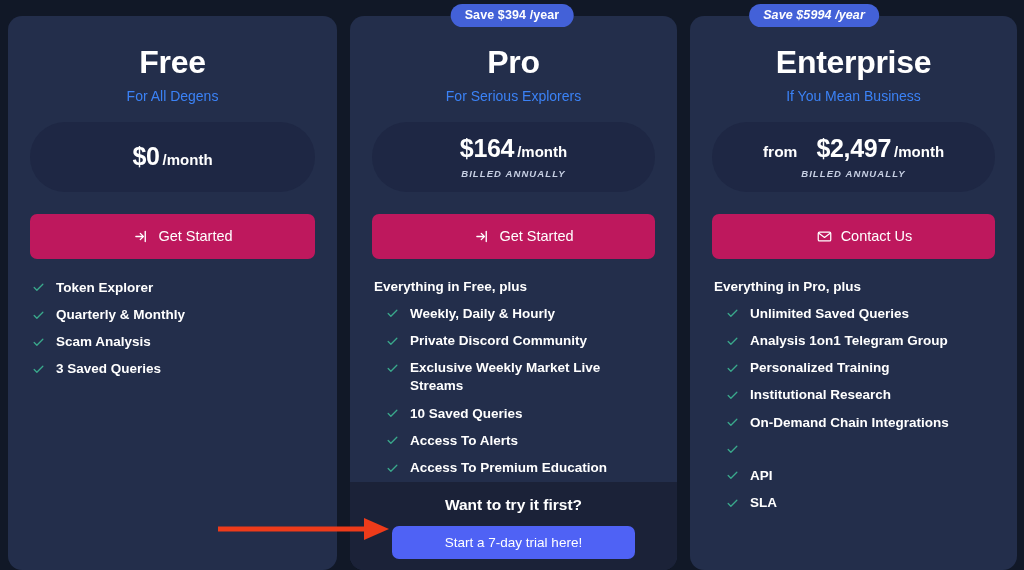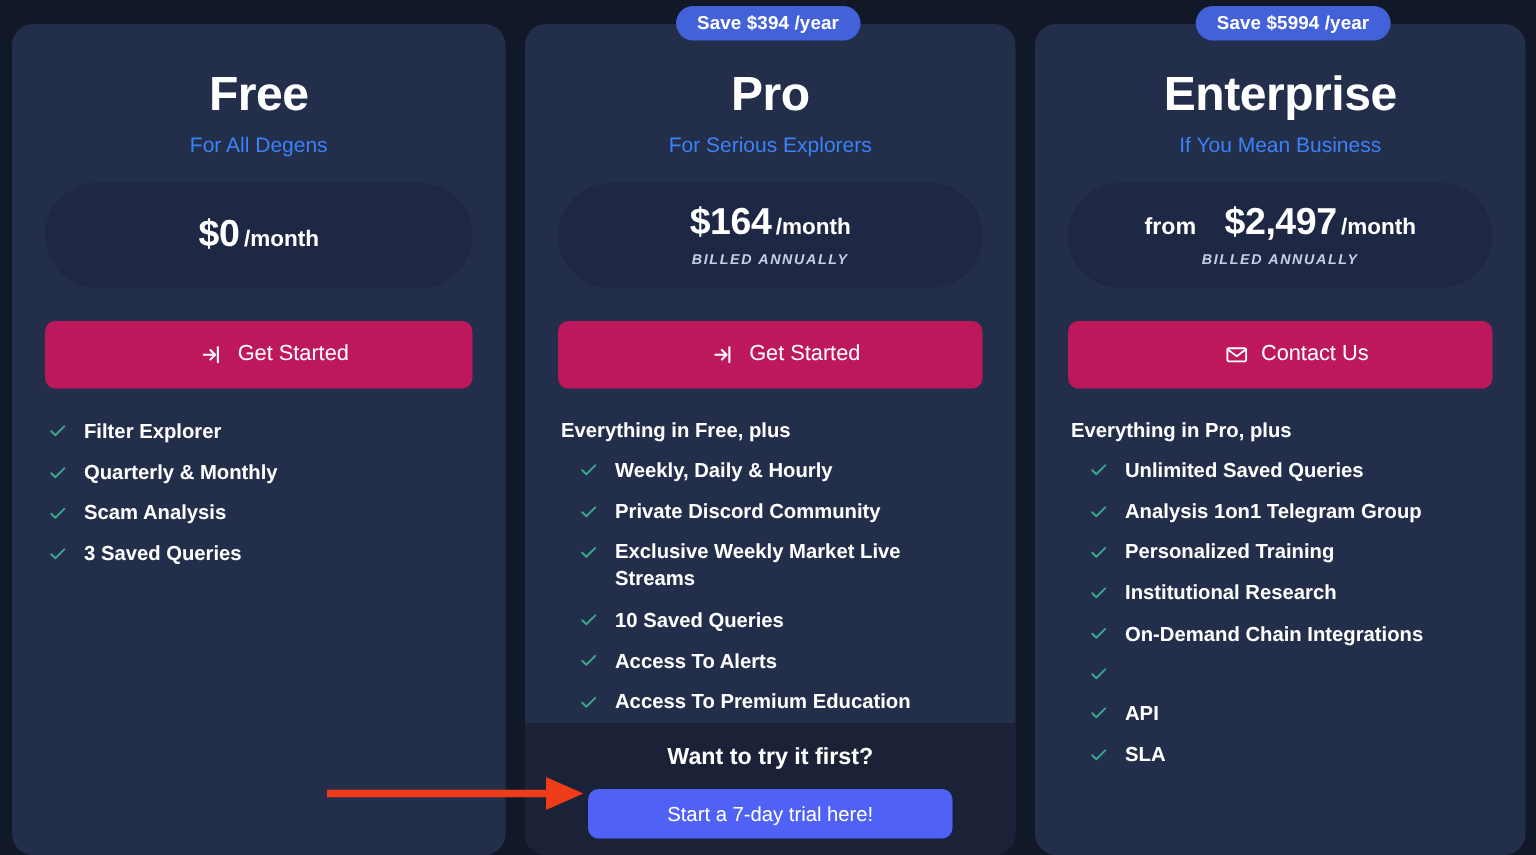--- a/index.html
+++ b/index.html
@@ -50,21 +50,21 @@
     color: #ffffff;
     font-size: 12.5px;
     font-weight: bold;
     letter-spacing: 0.1px;
     padding: 4px 14px 5px 14px;
     border-radius: 999px;
     white-space: nowrap;
     z-index: 5;
   }
   .badge.pro-badge  { left: 512px; }
-  .badge.ent-badge  { left: 862px; }
+  .badge.ent-badge  { left: 814px; font-style: italic; }
 
   
   .plan-name {
     text-align: center;
     color: #ffffff;
     font-size: 32px;
     font-weight: bold;
     letter-spacing: -0.3px;
     line-height: 1.15;
     margin: 8px 0 0 0;
@@ -259,21 +259,21 @@
 
       <div class="features">
 
         <ul class="feature-list">
           <li class="feature-item">
             <span class="chk">
               <svg width="13" height="13" viewBox="0 0 24 24" fill="none" stroke="#3aa98c" stroke-width="2.4" stroke-linecap="round" stroke-linejoin="round">
                   <path d="M20 6L9 17l-5-5"></path>
                 </svg>
             </span>
-            <span class="feature-text">Filter Explorer</span>
+            <span class="feature-text">Token Explorer</span>
           </li>
           <li class="feature-item">
             <span class="chk">
               <svg width="13" height="13" viewBox="0 0 24 24" fill="none" stroke="#3aa98c" stroke-width="2.4" stroke-linecap="round" stroke-linejoin="round">
                   <path d="M20 6L9 17l-5-5"></path>
                 </svg>
             </span>
             <span class="feature-text">Quarterly &amp; Monthly</span>
           </li>
           <li class="feature-item">

